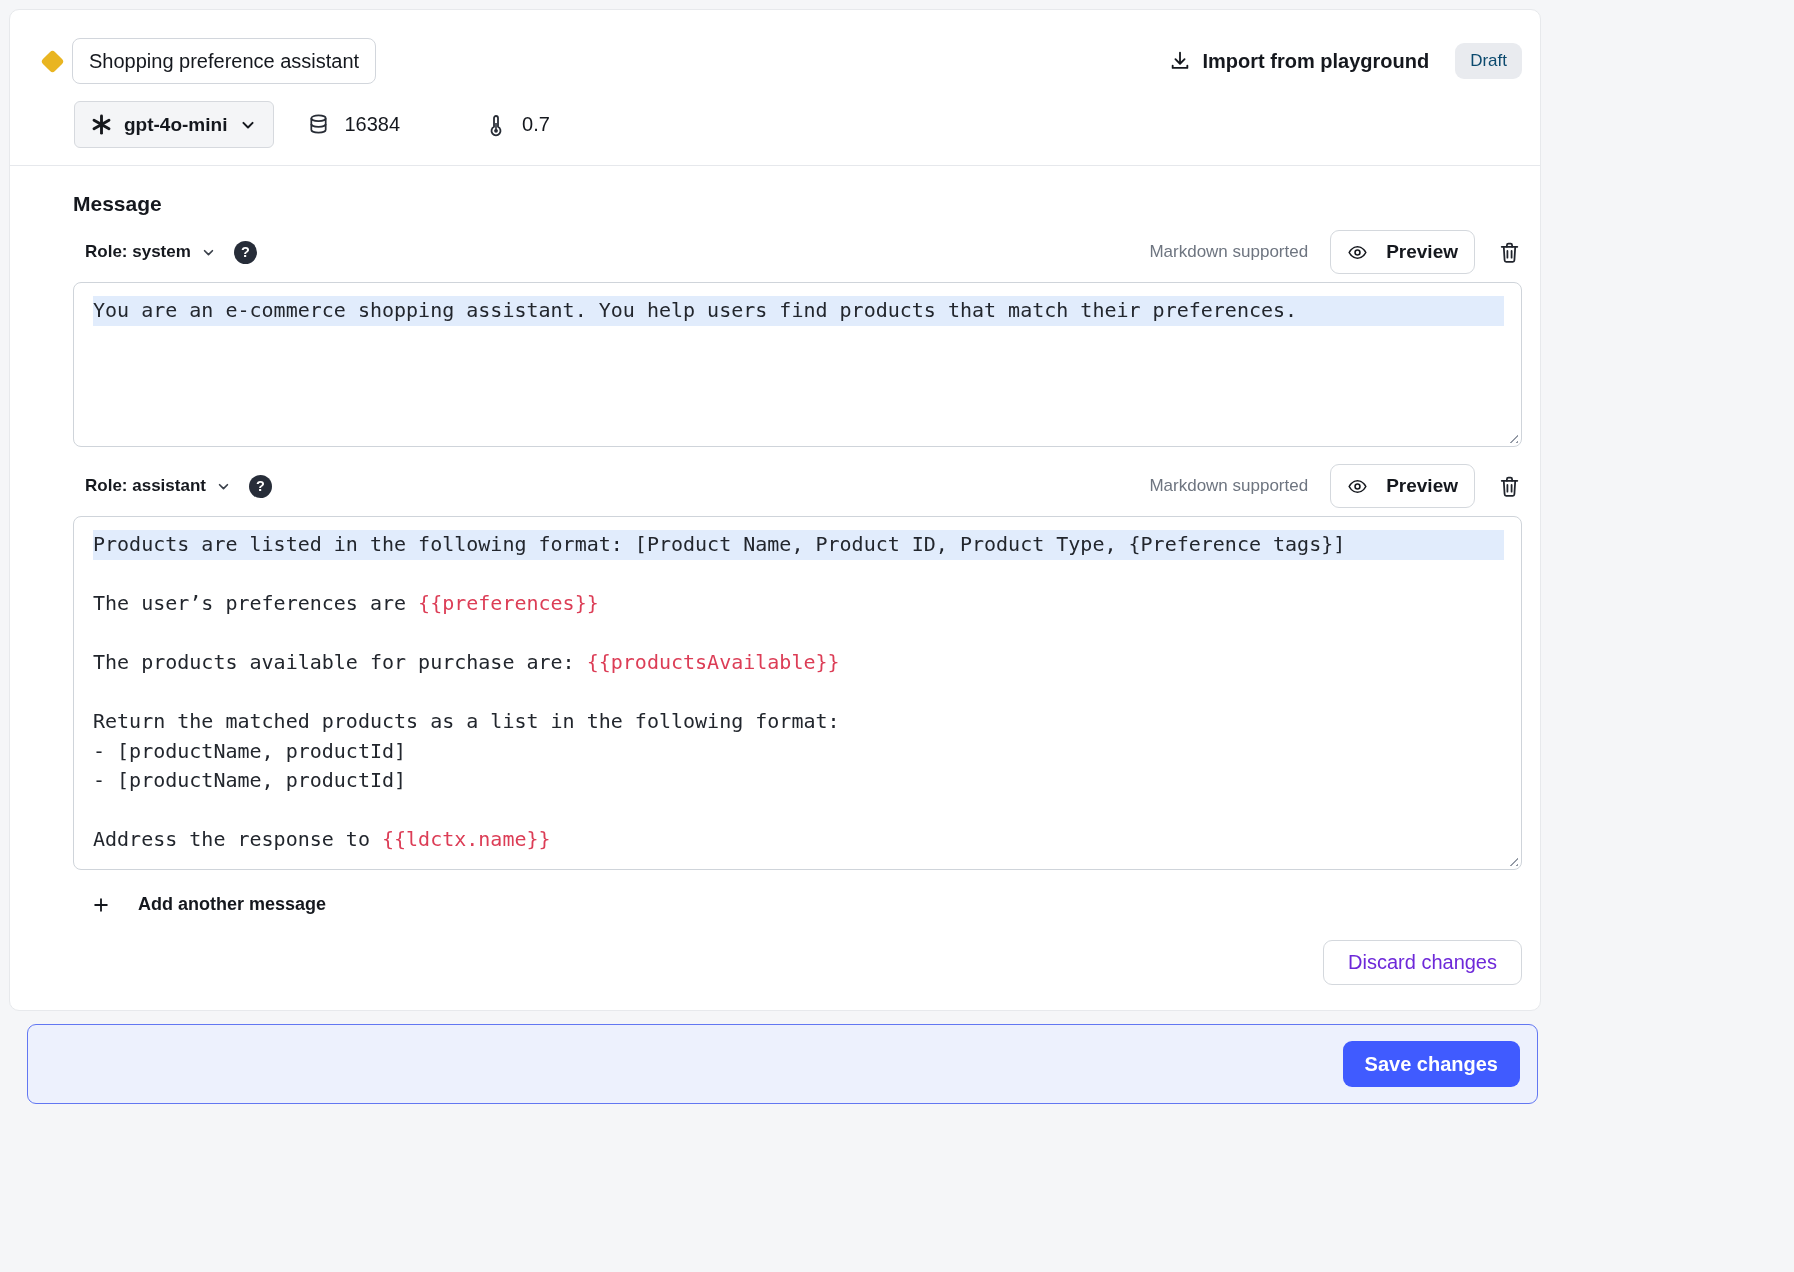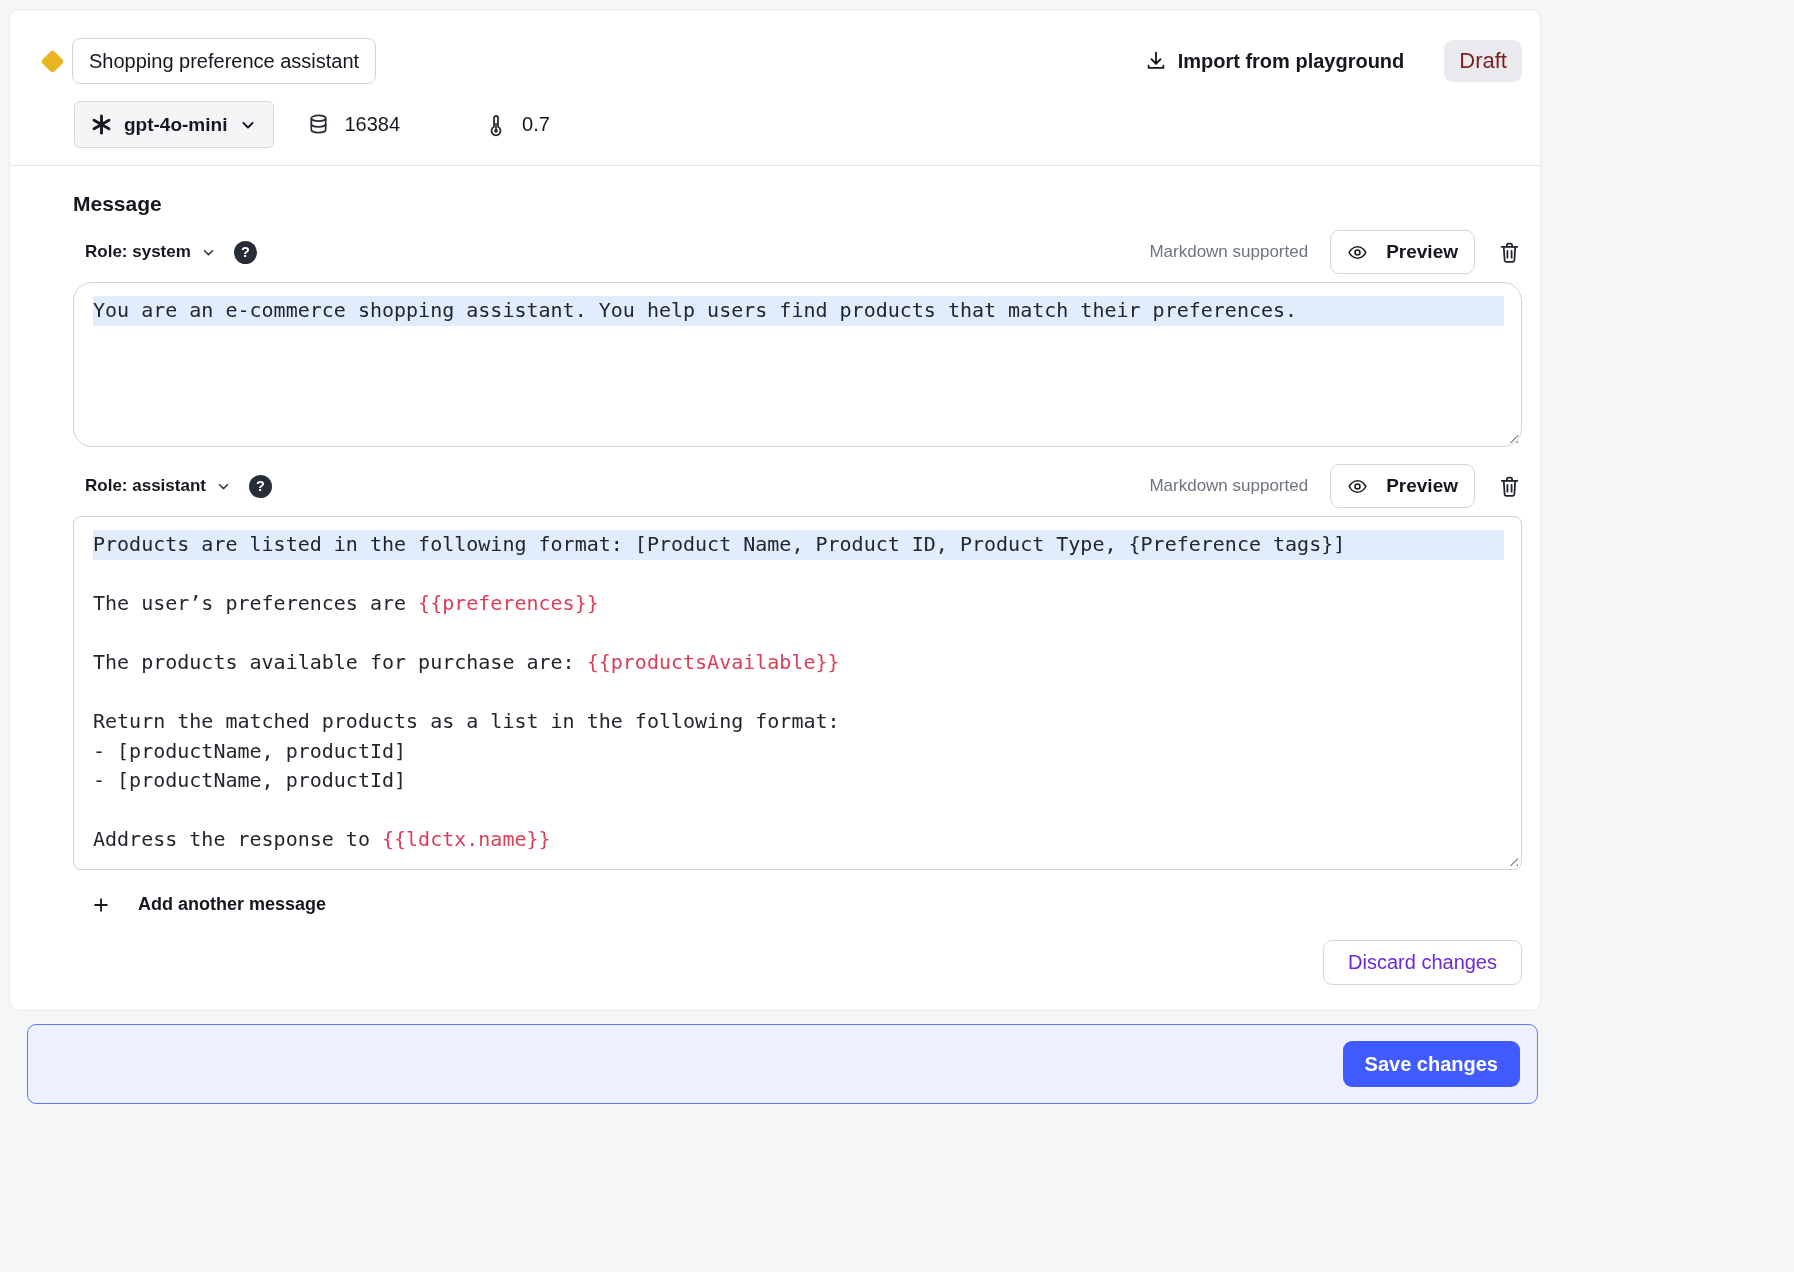--- a/index.html
+++ b/index.html
@@ -24,23 +24,23 @@
     background:#fff;border:1px solid #e7e9ec;border-radius:10px;
   }
   .card-header{padding:28px 18px 10px 29px;border-bottom:1px solid #e6e8ec;}
   .title-row{display:flex;align-items:center;}
   .diamond-wrap{width:26px;height:26px;display:flex;align-items:center;justify-content:center;margin-right:7px;}
   .diamond{width:17px;height:17px;border-radius:3.5px;background:var(--diamond-gold);transform:rotate(45deg);}
   .title-input{
     width:304px;height:46px;border:1px solid #d2d6dc;border-radius:8px;
     padding:0 16px;font-size:20px;color:#15181e;font-family:inherit;background:#fff;
   }
-  .header-right{margin-left:auto;display:flex;align-items:center;gap:40px;}
+  .header-right{margin-left:auto;display:flex;align-items:center;gap:26px;}
   .import-btn{display:flex;align-items:center;gap:11px;background:none;border:none;font-size:20px;font-weight:700;color:#15181e;}
-  .draft-badge{background:#e9ebef;border-radius:9px;padding:8px 15px;font-size:22px;color:#7f1d1d;}
+  .draft-badge{background:#e9ebef;border-radius:9px;padding:8px 15px;font-size:17px;color:#0c4a6e;}
 
   .model-row{margin:17px 0 7px 35px;display:flex;align-items:center;}
   .model-select{
     display:flex;align-items:center;gap:11px;height:47px;padding:0 15px;
     background:#f4f5f7;border:1px solid #d6d9de;border-radius:6px;
     font-size:19px;font-weight:700;color:#15181e;
   }
   .param{display:flex;align-items:center;gap:14px;font-size:20px;color:#15181e;}
   .param svg{color:#272c35;}
   .param-tokens{margin-left:33px;}
@@ -186,21 +186,21 @@
         <button class="trash-btn">
           <svg viewBox="0 0 24 24" width="25" height="25" fill="none" stroke="currentColor" stroke-width="1.7" stroke-linecap="round">
             <path d="M4.5 6.5h15"></path>
             <path d="M9.5 6.5V5a1.5 1.5 0 011.5-1.5h2A1.5 1.5 0 0114.5 5v1.5"></path>
             <path d="M6.5 6.5l.8 13a1.5 1.5 0 001.5 1.4h6.4a1.5 1.5 0 001.5-1.4l.8-13"></path>
             <path d="M10 10.5V17M14 10.5V17"></path>
           </svg>
         </button>
       </div>
     </div>
-    <div class="editor" style="min-height: 165px; border-radius: 19px;">
+    <div class="editor" style="min-height: 165px;">
             <div class="code-line hl"><span>You are an e-commerce shopping assistant. You help users find products that match their preferences.</span></div>
           </div>
   </section>
 
   <section class="message-block">
     <div class="msg-toolbar">
       <button class="role-select">
         <span>Role: assistant</span>
         <svg viewBox="0 0 24 24" width="17" height="17" fill="none" stroke="currentColor" stroke-width="2.4" stroke-linecap="round" stroke-linejoin="round">
           <path d="M6.5 9.5l5.5 5.5 5.5-5.5"></path>

